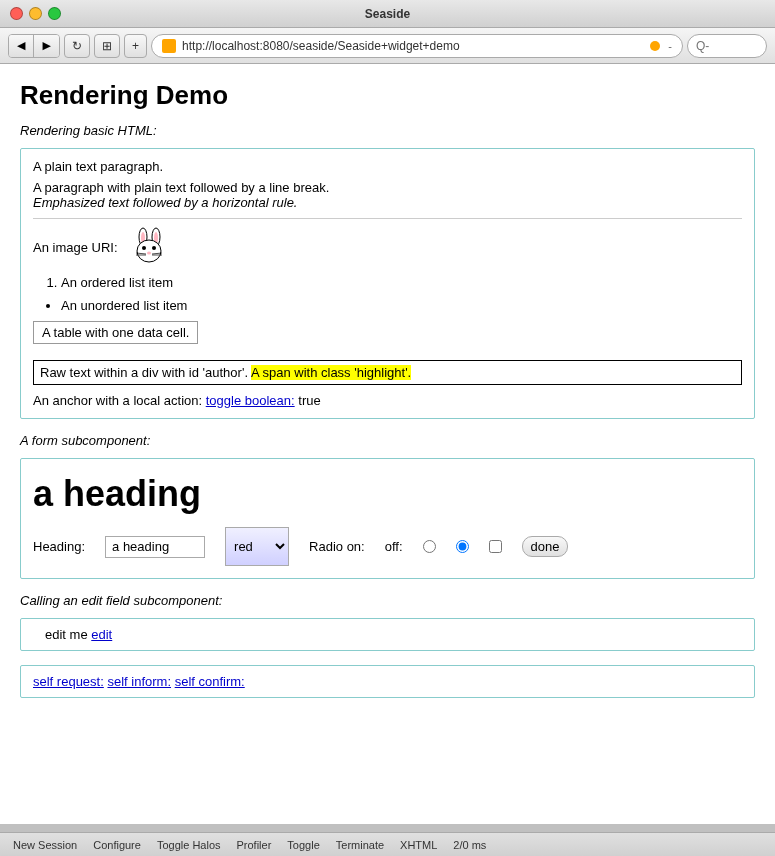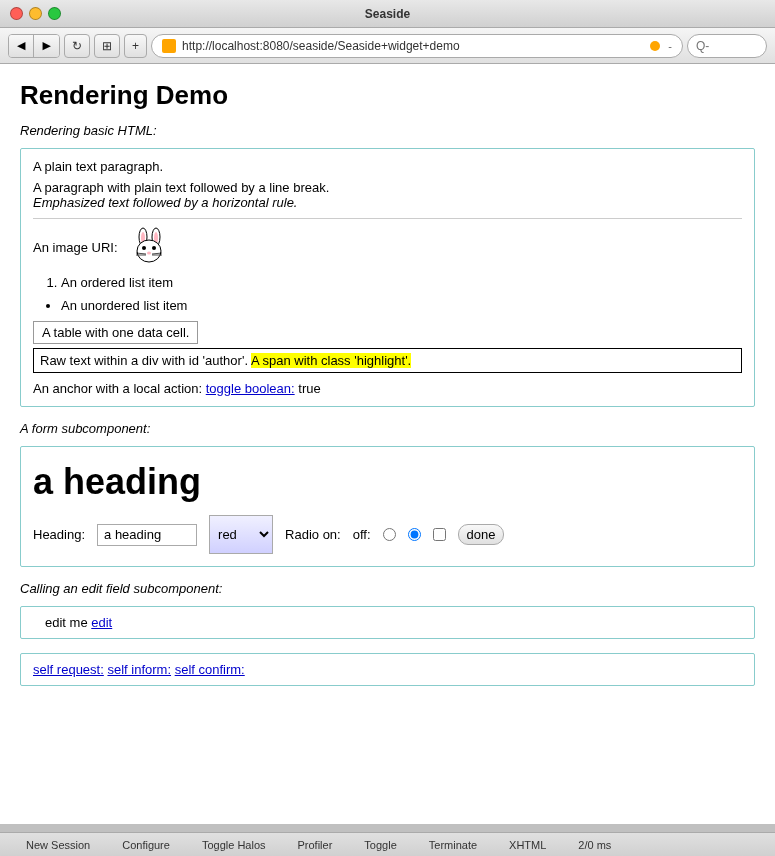--- a/index.html
+++ b/index.html
@@ -167,21 +167,21 @@
     }
 
     ol, ul {
       margin-left: 28px;
       margin-bottom: 8px;
     }
     li { font-size: 13px; margin-bottom: 2px; }
 
     .table-demo {
       border-collapse: collapse;
-      margin-bottom: 4px;
+      margin-bottom: 16px;
     }
     .table-demo td {
       border: 1px solid #999;
       padding: 3px 8px;
       font-size: 13px;
     }
 
     .author-div {
       border: 1px solid #000;
       padding: 4px 6px;
@@ -213,21 +213,21 @@
     .big-heading {
       font-size: 36px;
       font-weight: bold;
       margin-bottom: 12px;
       color: #000;
     }
 
     .form-controls {
       display: flex;
       align-items: center;
-      gap: 12px;
+      gap: 20px;
       font-size: 13px;
     }
 
     .form-controls label {
       font-size: 13px;
     }
 
     .heading-input {
       border: 1px solid #aaa;
       padding: 2px 6px;
@@ -271,22 +271,22 @@
       margin-bottom: 14px;
       font-size: 13px;
     }
 
     
     .status-bar {
       background: linear-gradient(to bottom, #e0e0e0, #d0d0d0);
       height: 24px;
       display: flex;
       align-items: center;
-      padding: 0 18px;
-      gap: 16px;
+      padding: 0 5px;
+      gap: 0;
       border-top: 1px solid #aaa;
       position: fixed;
       bottom: 0;
       width: 775px;
     }
     .status-item {
       font-size: 11px;
       color: #333;
       padding: 0 8px;
       cursor: pointer;

